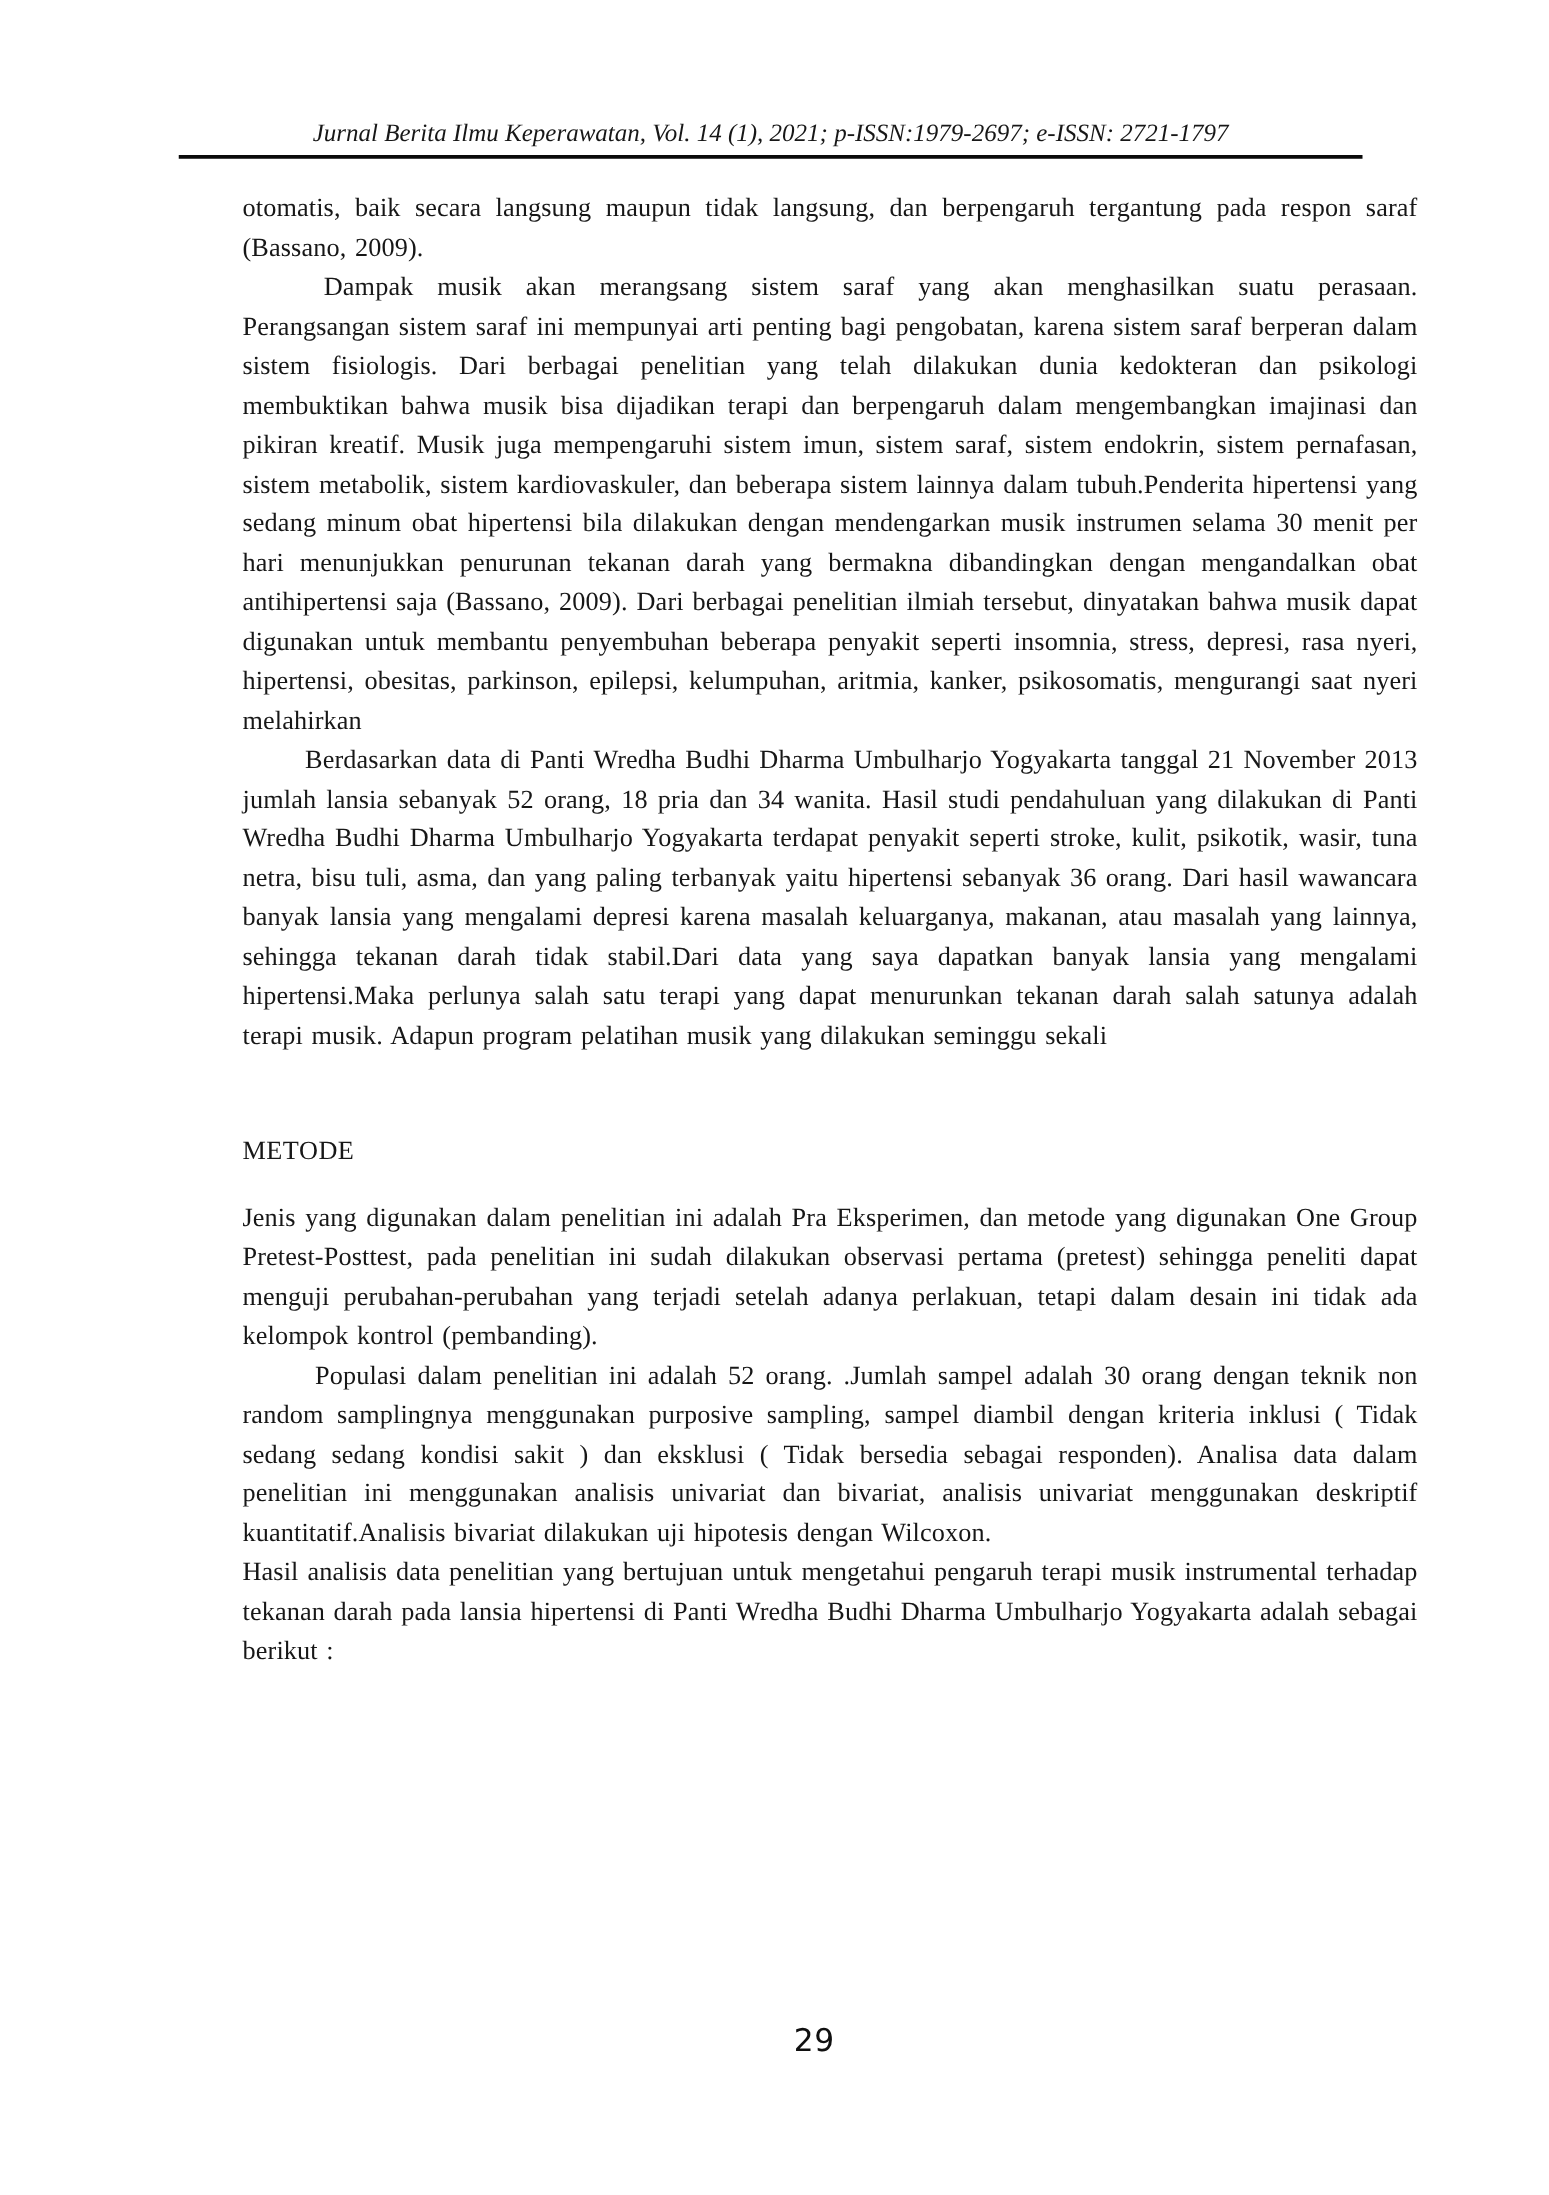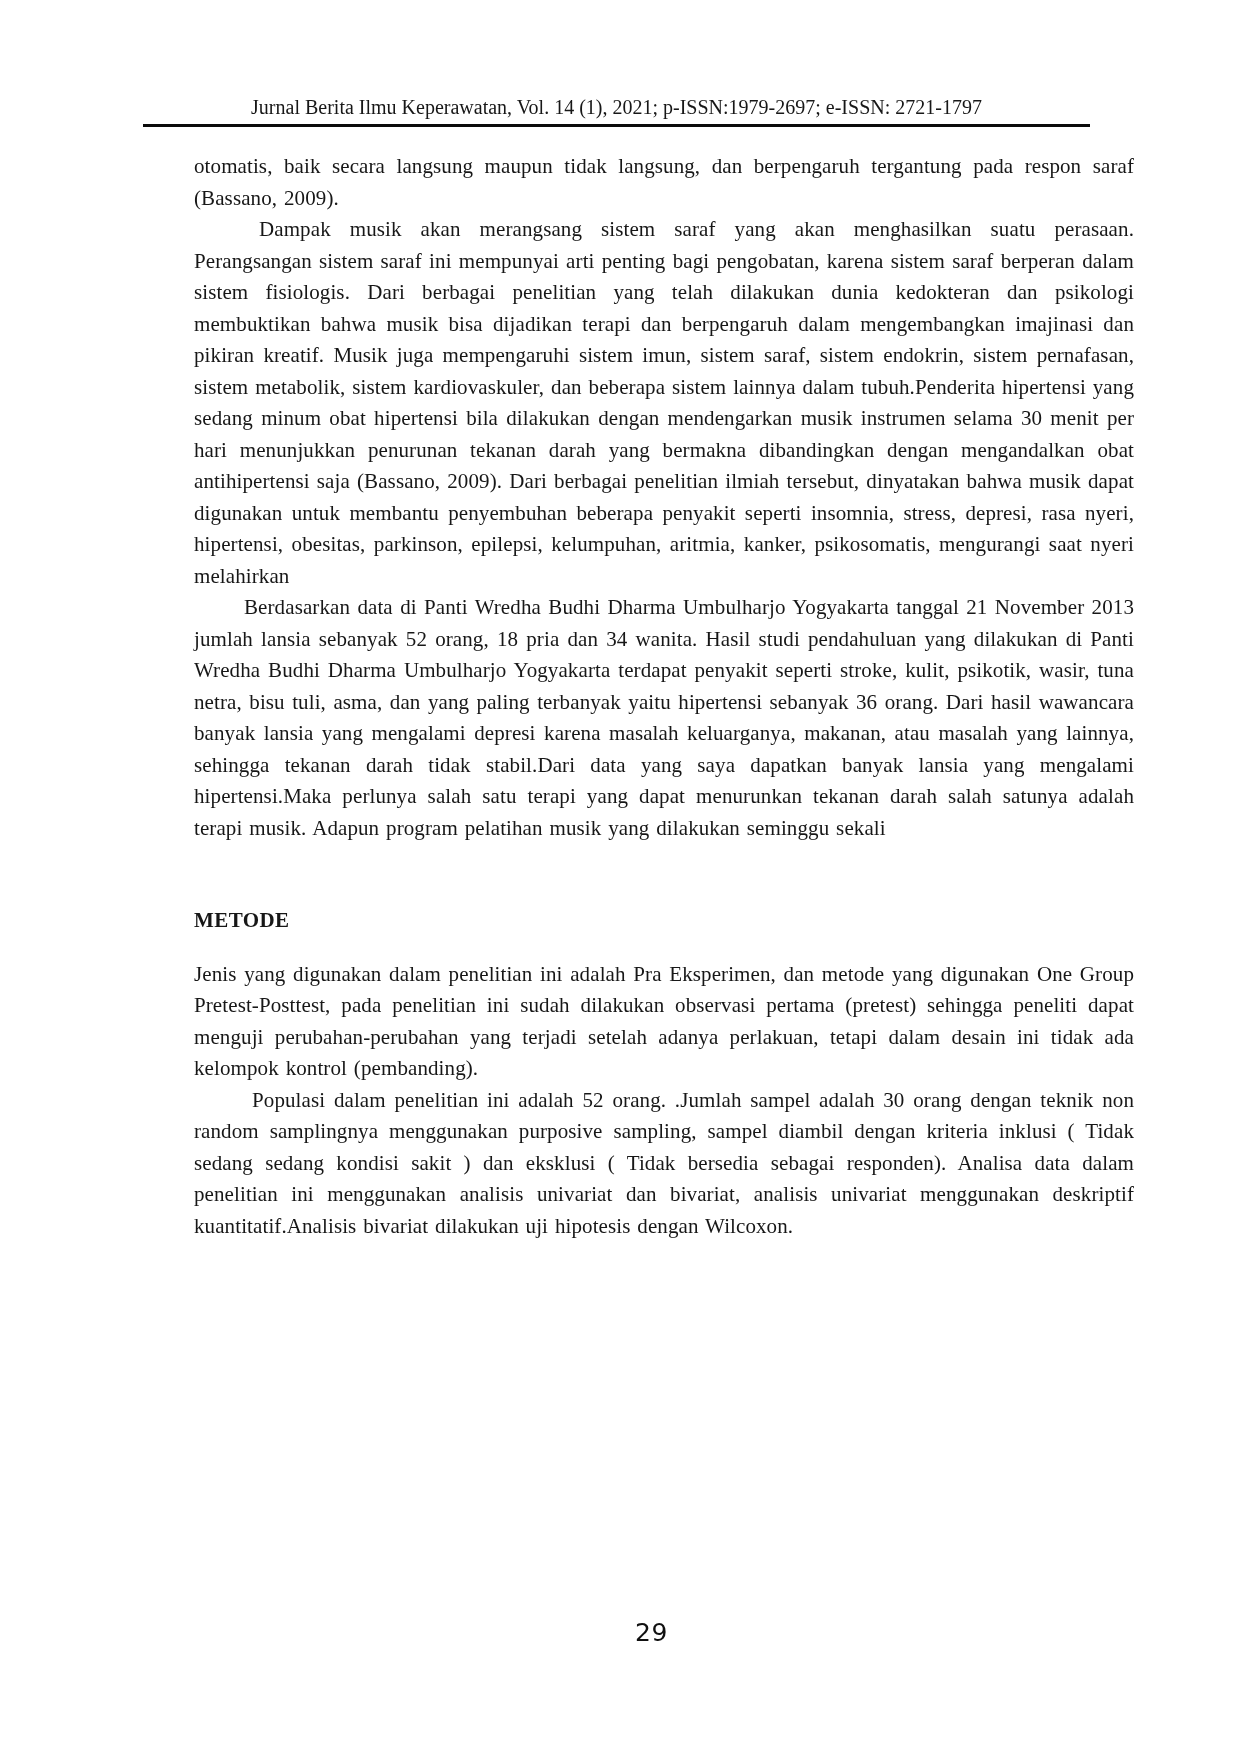--- a/index.html
+++ b/index.html
@@ -16,40 +16,41 @@
   .page-header {
     position: absolute;
     left: 143px;
     top: 95px;
     width: 947px;
     text-align: center;
     font-size: 20px;
     line-height: 25px;
     padding-bottom: 4px;
     border-bottom: 3px solid #0a0a0a;
+    font-style: italic;
   }
   .article-body {
     position: absolute;
     left: 150px;
     top: 151px;
     width: 940px;
     font-size: 21px;
     line-height: 31.5px;
     text-align: justify;
     letter-spacing: 0.1px;
     word-spacing: 1.5px;
     margin-left: 44px;
   }
   .article-body p { margin: 0; }
   .indent-lg  { text-indent: 65px; }
   .indent-md  { text-indent: 50px; }
   .indent-pop { text-indent: 58px; }
   .section-heading {
     font-size: 21px;
-    font-weight: bold;
+    font-weight: normal;
     letter-spacing: 0.4px;
     margin: 61px 0 22px 0;
     text-align: left;
   }
   .section-heading.hasil-heading { margin: 21px 0 17px 0; }
   .italic-run { }
   .page-number {
     position: absolute;
     top: 1618px;
     left: 0;
@@ -79,18 +80,19 @@
 
     <p class="indent-md">Berdasarkan data di Panti Wredha Budhi Dharma Umbulharjo Yogyakarta tanggal 21 November 2013 jumlah lansia sebanyak 52 orang, 18 pria dan 34 wanita. Hasil studi pendahuluan yang dilakukan di Panti Wredha Budhi Dharma Umbulharjo Yogyakarta terdapat penyakit seperti stroke, kulit, psikotik, wasir, tuna netra, bisu tuli, asma, dan yang paling terbanyak yaitu hipertensi sebanyak 36 orang. Dari hasil wawancara banyak lansia yang mengalami depresi karena masalah keluarganya, makanan, atau masalah yang lainnya, sehingga tekanan darah tidak stabil.Dari data yang saya dapatkan banyak lansia yang mengalami hipertensi.Maka perlunya salah satu terapi yang dapat menurunkan tekanan darah salah satunya adalah terapi musik. Adapun program pelatihan musik yang dilakukan seminggu sekali</p>
 
     <h2 class="section-heading">METODE</h2>
 
     <p><span>Jenis yang digunakan dalam penelitian ini adalah </span><span class="italic-run">Pra Eksperimen</span><span>, dan metode yang digunakan </span><span class="italic-run">One Group Pretest-Posttest</span><span>, pada penelitian ini sudah dilakukan observasi pertama (</span><span class="italic-run">pretest</span><span>) sehingga peneliti dapat menguji perubahan-perubahan yang terjadi setelah adanya perlakuan, tetapi dalam desain ini tidak ada kelompok kontrol (pembanding).</span></p>
 
     <p class="indent-pop"><span>Populasi dalam penelitian ini adalah 52 orang. .Jumlah sampel adalah 30 orang dengan teknik non random samplingnya menggunakan purposive sampling, sampel diambil dengan kriteria inklusi ( Tidak sedang sedang kondisi sakit ) dan eksklusi ( Tidak bersedia sebagai responden). Analisa data dalam penelitian ini menggunakan analisis univariat dan bivariat, analisis univariat menggunakan deskriptif kuantitatif.Analisis bivariat dilakukan uji hipotesis dengan </span><span class="italic-run">Wilcoxon</span><span>.</span></p>
 
 
+    <p>Hasil analisis data penelitian yang bertujuan untuk mengetahui pengaruh terapi musik instrumental terhadap tekanan darah pada lansia hipertensi di Panti Wredha Budhi Dharma Umbulharjo Yogyakarta adalah sebagai berikut :</p>
 
   </main>
 
   <div class="page-number">29</div>
 
 </div>
 
 </body></html>

